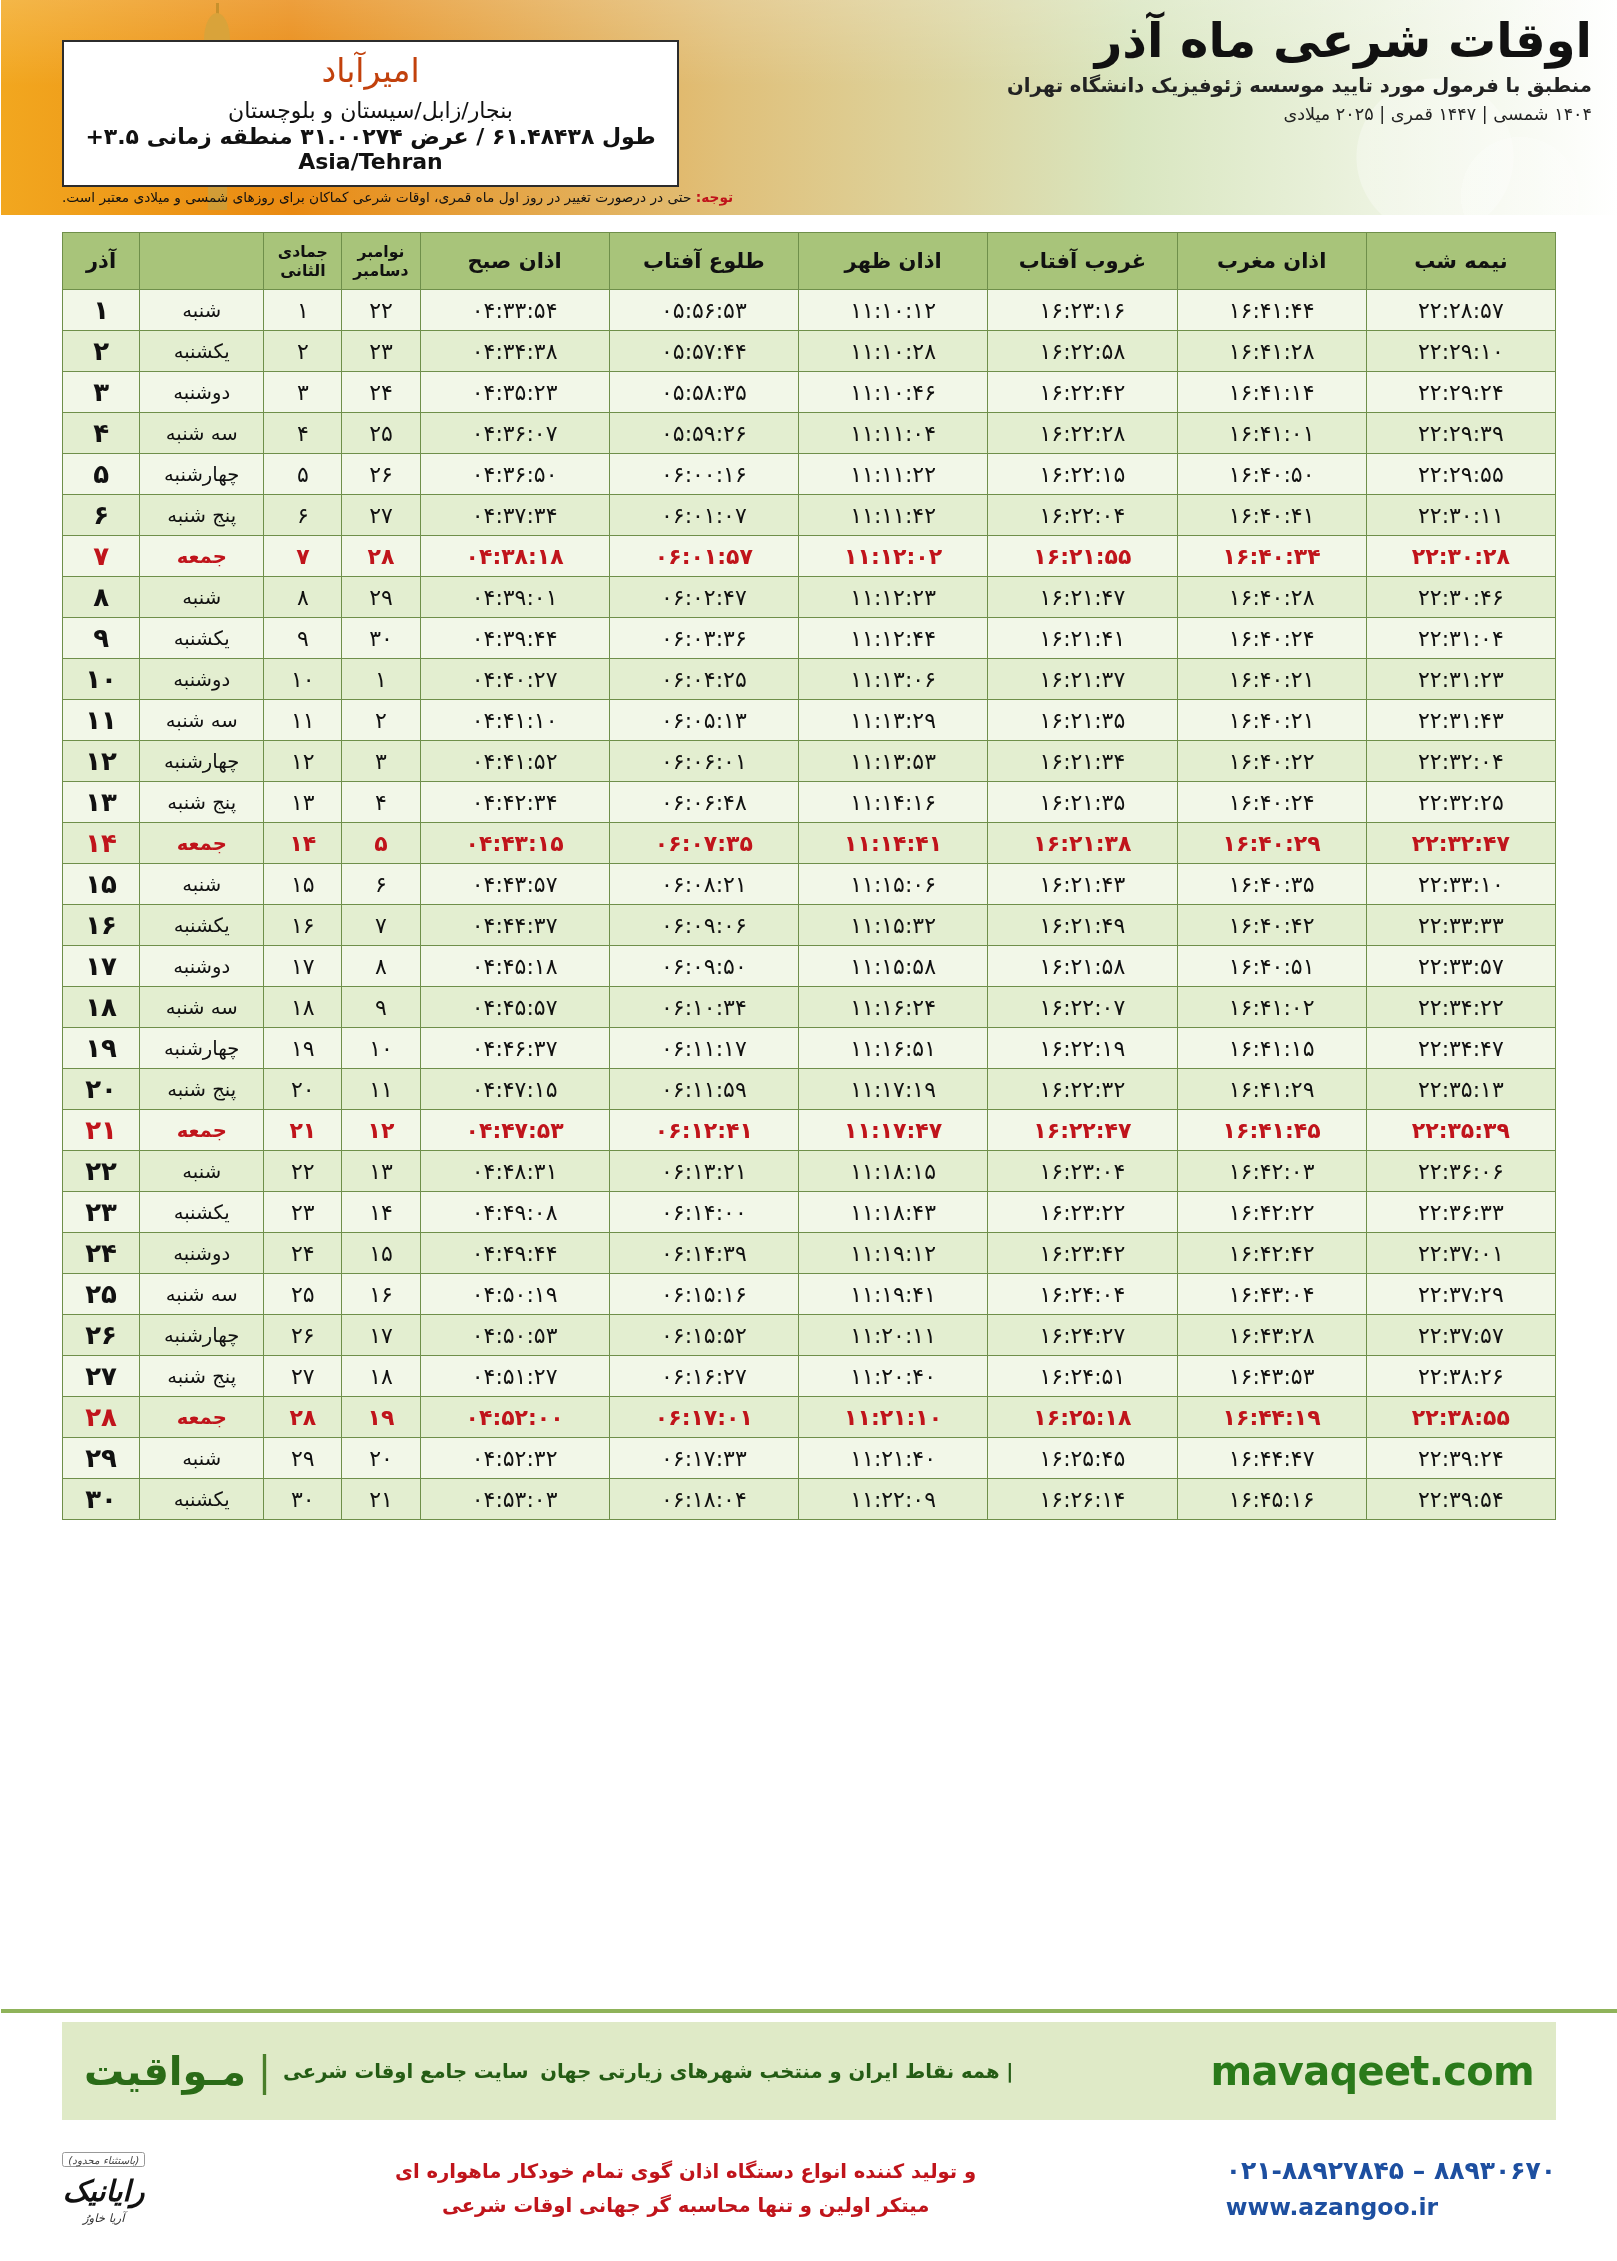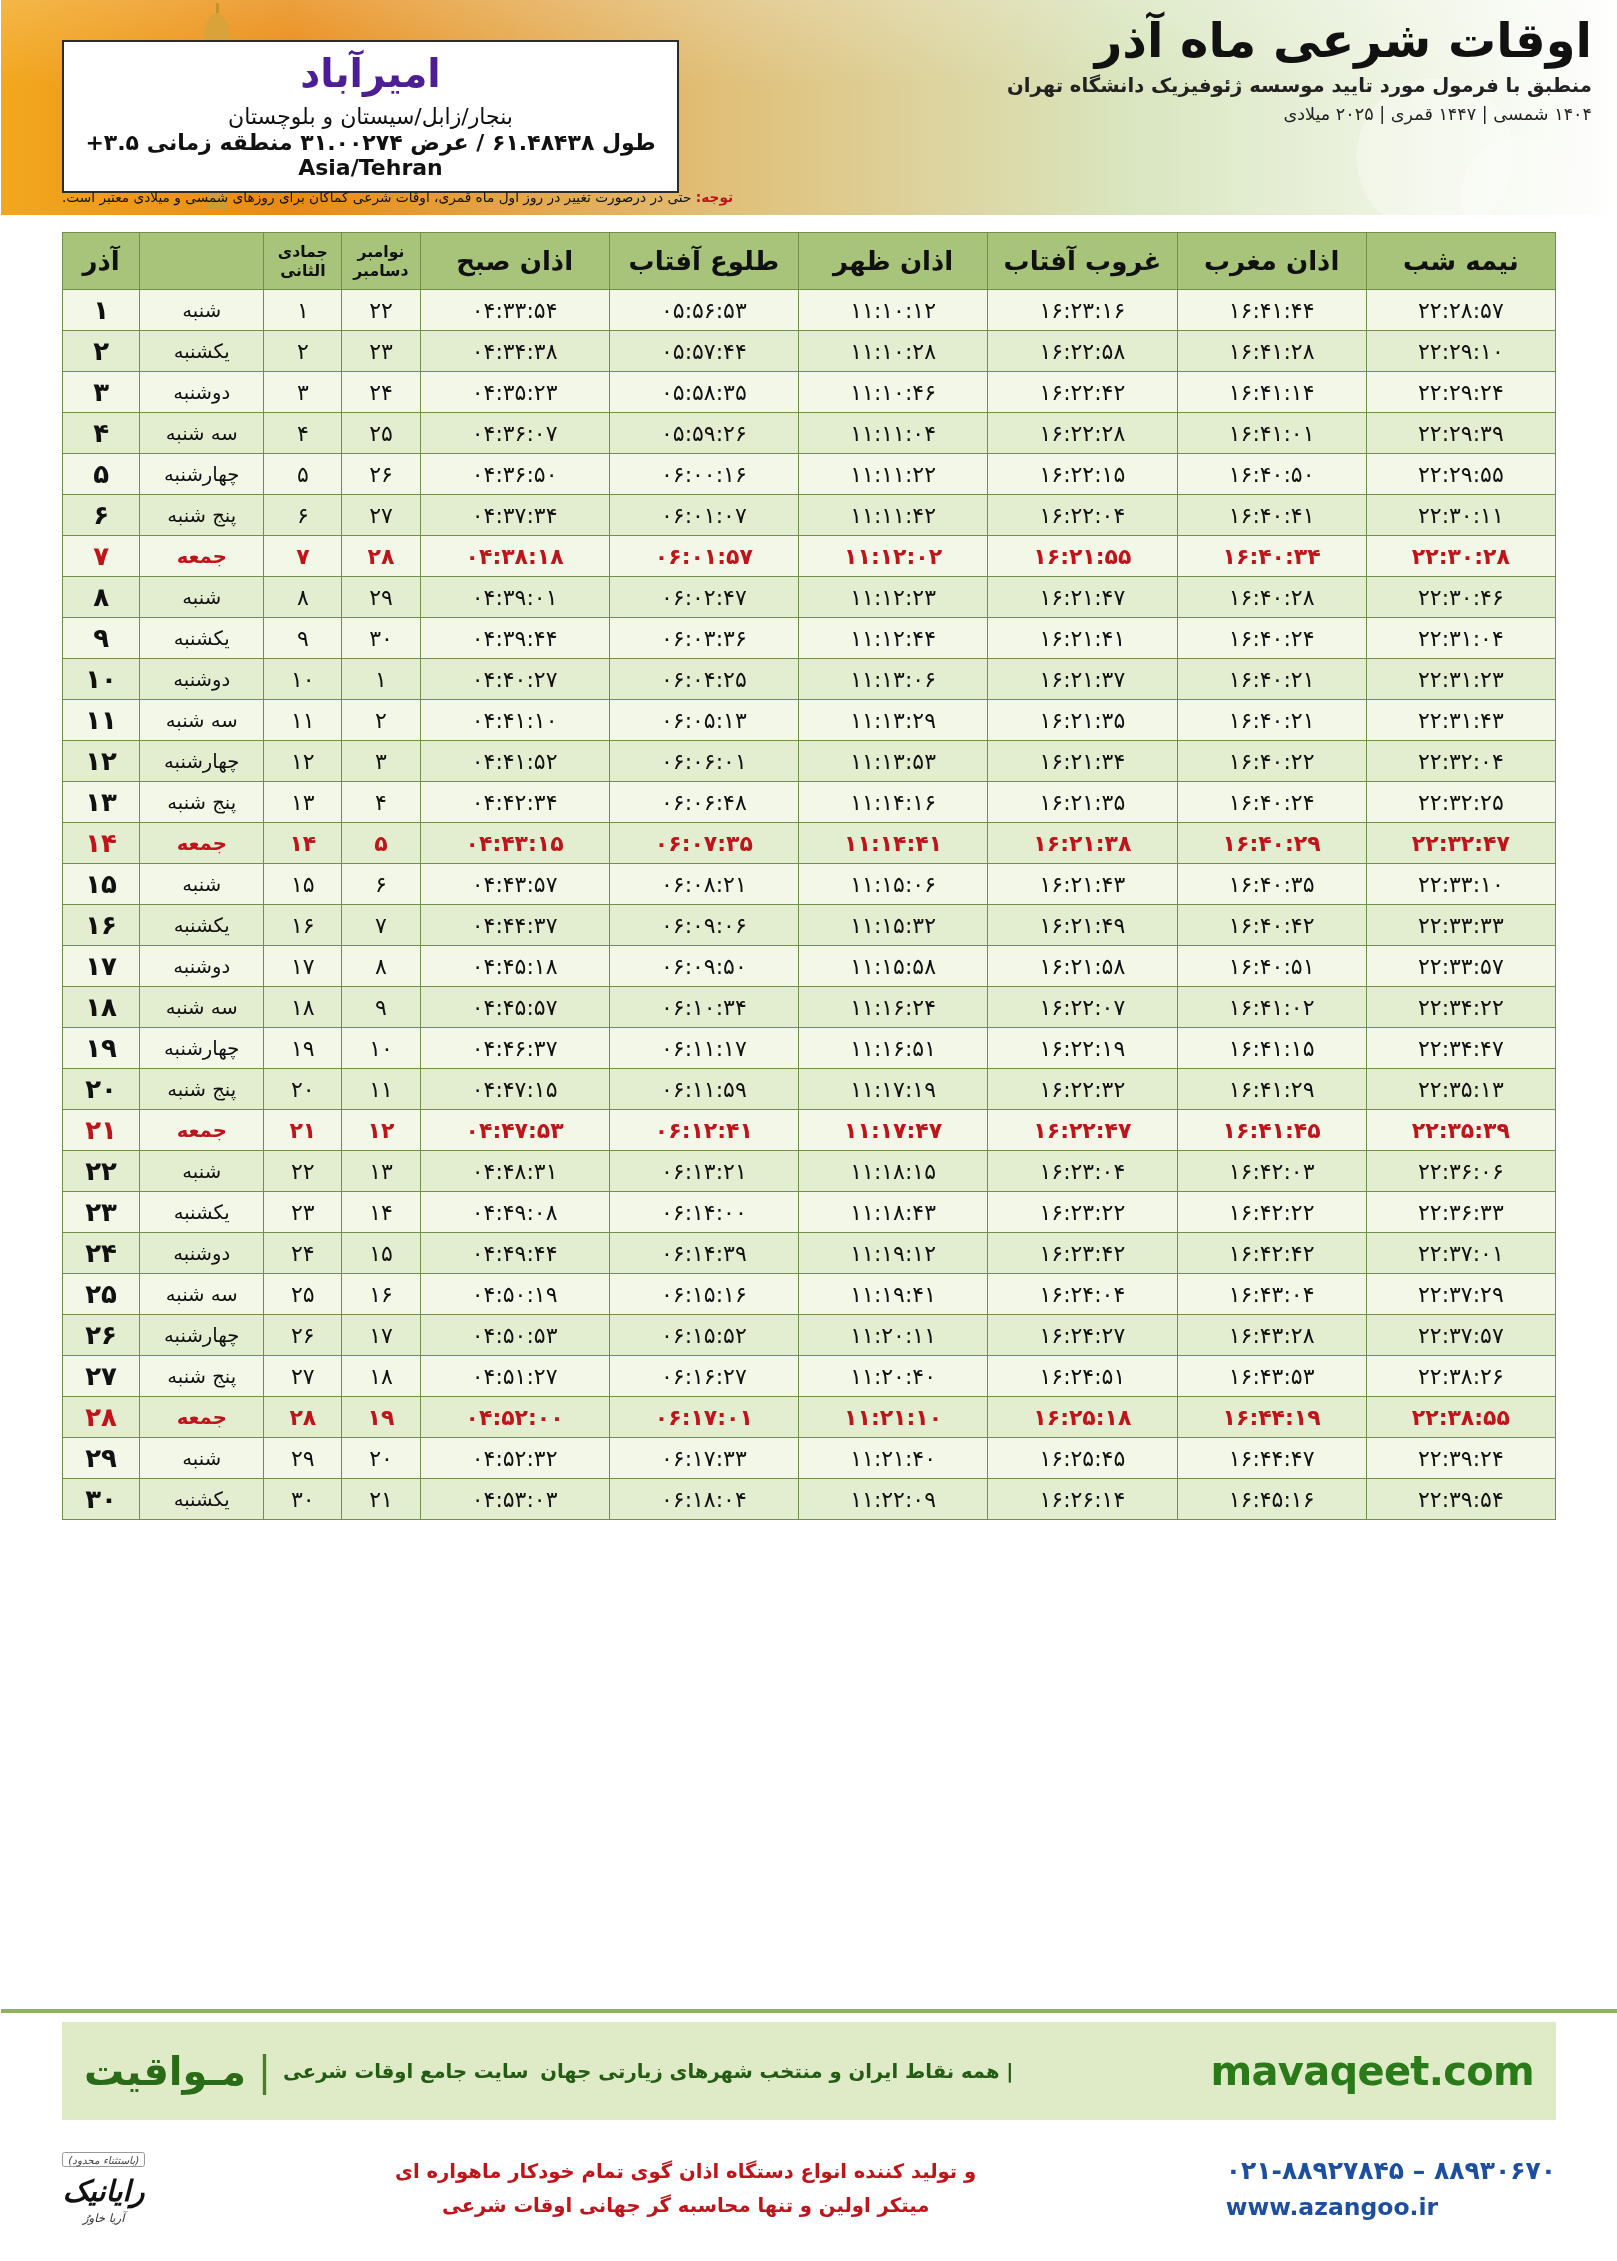--- a/index.html
+++ b/index.html
@@ -58,21 +58,21 @@
   .title-sub2{
     font-size:17.6px;font-weight:normal;margin-top:7.8px;color:#222;
   }
   
   .loc-box{
     position:absolute;left:62px;top:40px;width:617px;
     border:2px solid #2c2c2c;background:#ffffff;
     text-align:center;padding:9px 6.5px 11.7px 6.5px;
     box-sizing:border-box;
   }
-  .loc-city{font-size:39px;font-weight:bold;color:#4c1d95;}
+  .loc-city{font-size:33px;font-weight:normal;color:#c2410c;}
   .loc-prov{font-size:22px;margin-top:7.8px;color:#111;}
   .loc-coord{font-size:22px;margin-top:1px;color:#111;font-weight:bold;}
   .note{
     position:absolute;left:62px;top:189px;width:1494px;
     text-align:left;font-size:13.7px;color:#111;direction:rtl;
   }
   .note b{color:#c0141b;}
   
   .table-wrap{
     position:absolute;left:62px;top:232px;width:1494px;
@@ -84,21 +84,21 @@
   th,td{
     border:1.3px solid #6f8f4a;
     text-align:center;
     padding:0;
     height:40px;
     vertical-align:middle;
     color:#111;
   }
   thead th{
     background:#a8c47a;
-    font-size:26px;font-weight:bold;
+    font-size:21px;font-weight:bold;
     height:56px;
     border-color:#6f8f4a;
     position:relative;
   }
   thead th.small{font-size:15.7px;}
   tbody tr:nth-child(odd) td{background:#f2f7e8;}
   tbody tr:nth-child(even) td{background:#e3eed0;}
   td.day-num{font-weight:bold;font-size:26px;}
   td.weekday{font-size:19.6px;}
   tr.friday td{color:#c0141b;font-weight:bold;}

